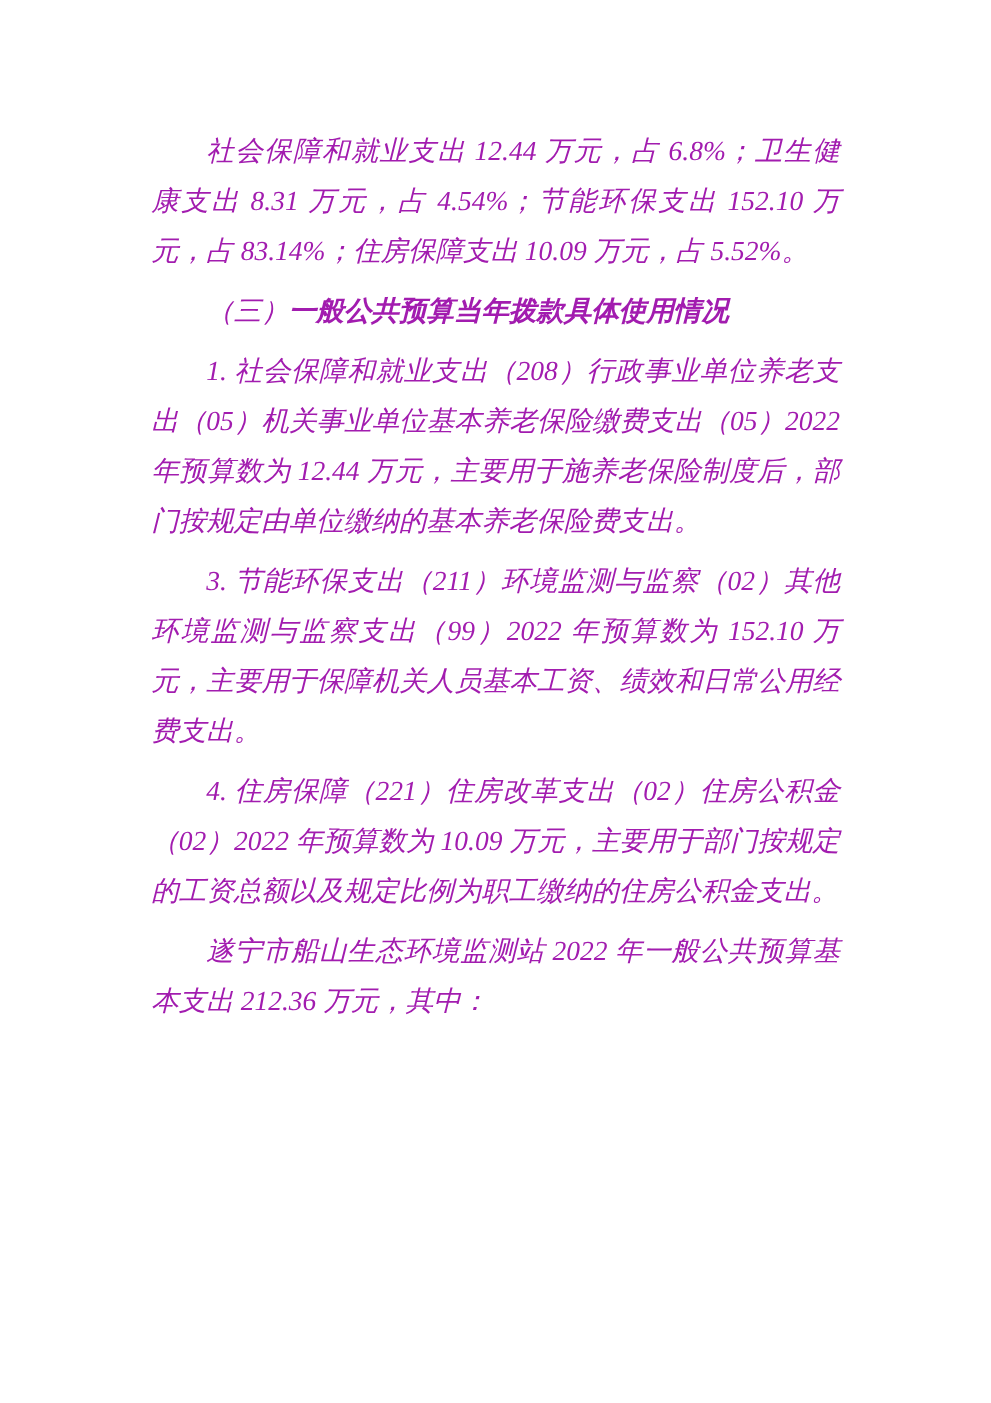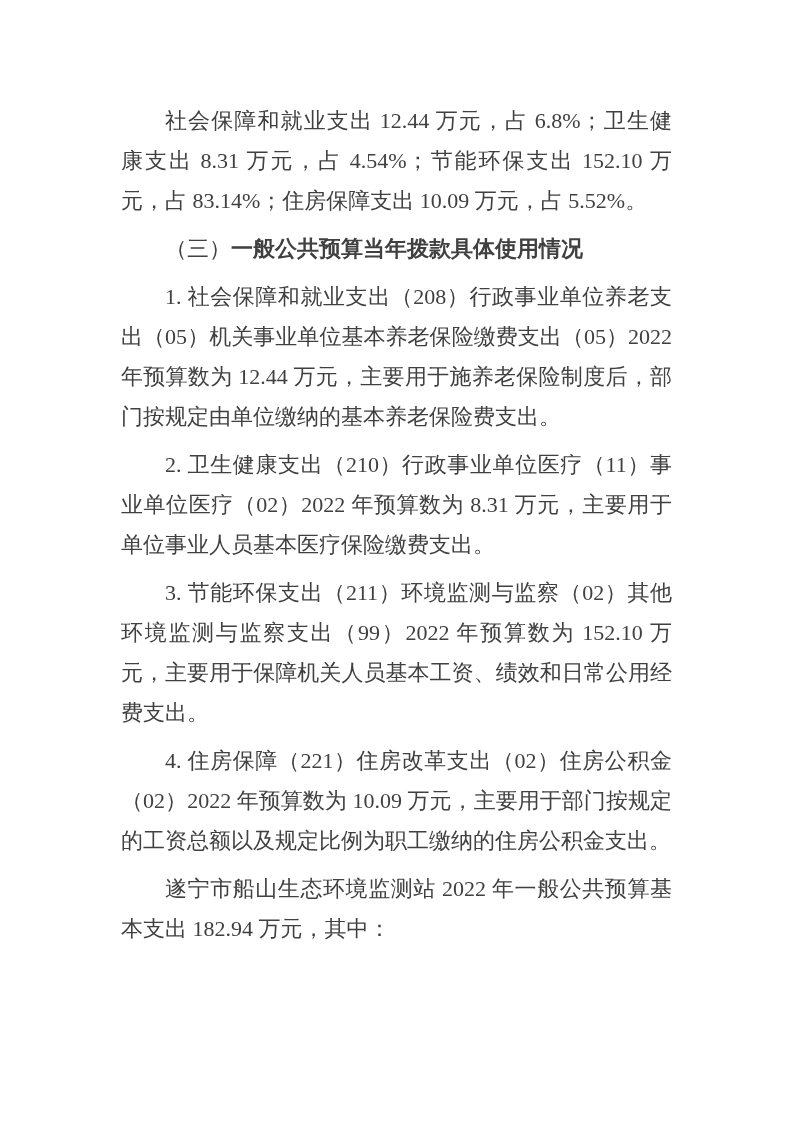--- a/index.html
+++ b/index.html
@@ -5,23 +5,24 @@
   html, body {
     margin: 0;
     padding: 0;
     background: #ffffff;
   }
   .page {
     position: relative;
     width: 793px;
     height: 1122px;
     background: #ffffff;
-    color: #404040;
+    color: #a21caf;
     overflow: hidden;
     box-sizing: border-box;
+    font-style: italic;
   }
   .content {
     padding: 101px 121px 0 121px;
   }
   .para {
     font-family: "Liberation Serif", "DejaVu Serif", serif;
     font-size: 22px;
     line-height: 40px;
     text-align: justify;
     text-indent: 44px;
@@ -53,23 +54,22 @@
 
 <div class="page">
   <div class="content">
 
     <p class="para">社会保障和就业支出 12.44 万元，占 6.8%；卫生健康支出 8.31 万元，占 4.54%；节能环保支出 152.10 万元，占 83.14%；住房保障支出 10.09 万元，占 5.52%。</p>
 
     <p class="heading-serif"><span class="heading-prefix">（三）</span><span class="heading-title">一般公共预算当年拨款具体使用情况</span></p>
 
     <p class="para">1. 社会保障和就业支出（208）行政事业单位养老支出（05）机关事业单位基本养老保险缴费支出（05）2022 年预算数为 12.44 万元，主要用于施养老保险制度后，部门按规定由单位缴纳的基本养老保险费支出。</p>
 
-    <p class="para">2. 卫生健康支出（210）行政事业单位医疗（11）事业单位医疗（02）2022 年预算数为 8.31 万元，主要用于单位事业人员基本医疗保险缴费支出。</p>
 
     <p class="para">3. 节能环保支出（211）环境监测与监察（02）其他环境监测与监察支出（99）2022 年预算数为 152.10 万元，主要用于保障机关人员基本工资、绩效和日常公用经费支出。</p>
 
     <p class="para">4. 住房保障（221）住房改革支出（02）住房公积金（02）2022 年预算数为 10.09 万元，主要用于部门按规定的工资总额以及规定比例为职工缴纳的住房公积金支出。</p>
 
 
-    <p class="para">遂宁市船山生态环境监测站 2022 年一般公共预算基本支出 182.94 万元，其中：</p>
+    <p class="para">遂宁市船山生态环境监测站 2022 年一般公共预算基本支出 212.36 万元，其中：</p>
 
   </div>
 </div>
 
 </body></html>

